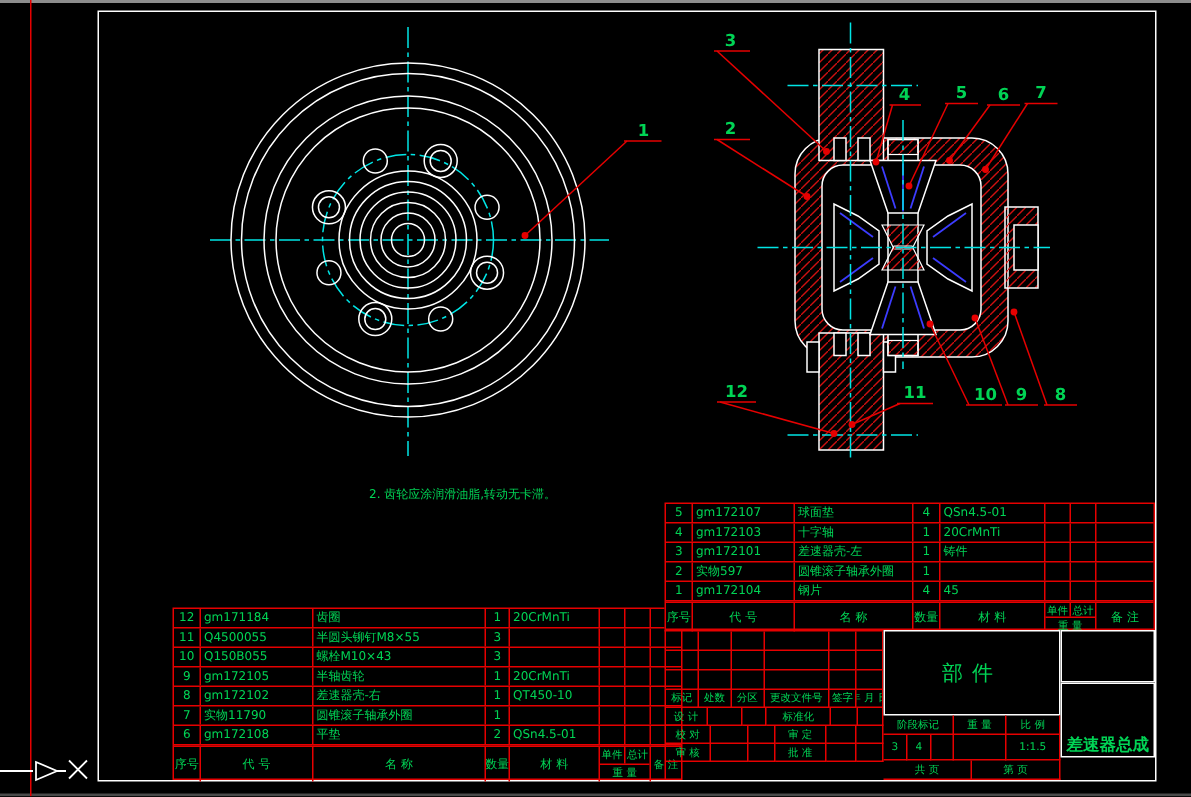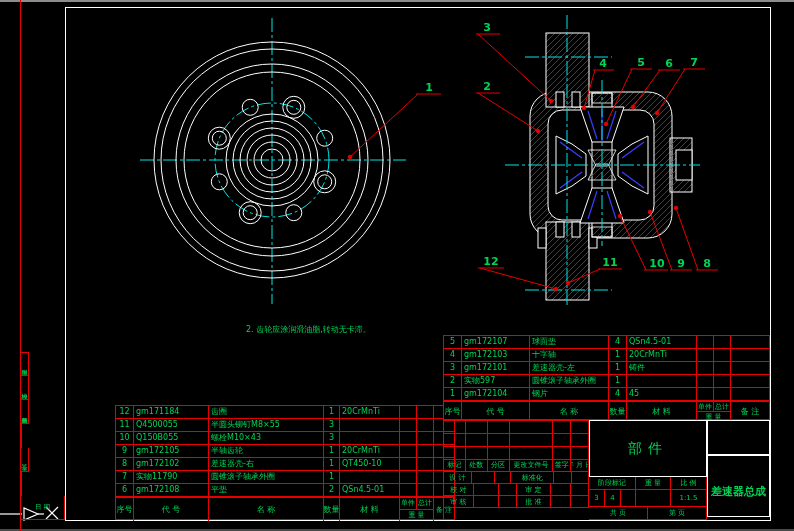--- a/index.html
+++ b/index.html
@@ -460,28 +460,19 @@
       <div class="redcell" style="width:35px"></div>
       <div class="redcell" style="width:36px">1:1.5</div>
     </div>
 
     <div class="tb-abs" style="left:146px;top:87px;width:118px;height:13px;display:flex;">
       <div class="redcell" style="width:59px">共 页</div>
       <div class="redcell" style="width:59px">第 页</div>
     </div>
 
     <div class="tb-abs whitecell" style="left:264px;top:0;width:63px;height:35px;"></div>
-    <div class="tb-abs whitecell" style="left:264px;top:35px;width:63px;height:62px;font-size:11px;font-weight:bold;align-items:center;padding-top:11px;">
+    <div class="tb-abs whitecell" style="left:264px;top:35px;width:63px;height:50px;font-size:11px;font-weight:bold;align-items:flex-end;padding-top:11px;">
       <span>差速器总成</span>
     </div>
   </div>
 
-  <div class="mstrip">
-    <div class="mcell">描图</div>
-    <div class="mcell">描校</div>
-    <div class="mcell">底图总号</div>
-    <div class="mcell"></div>
-    <div class="mcell">签 字</div>
-    <div class="mcell"></div>
-    <div class="mcell" style="writing-mode:horizontal-tb">日 期</div>
-  </div>
 
 </div>
 
 </body></html>

